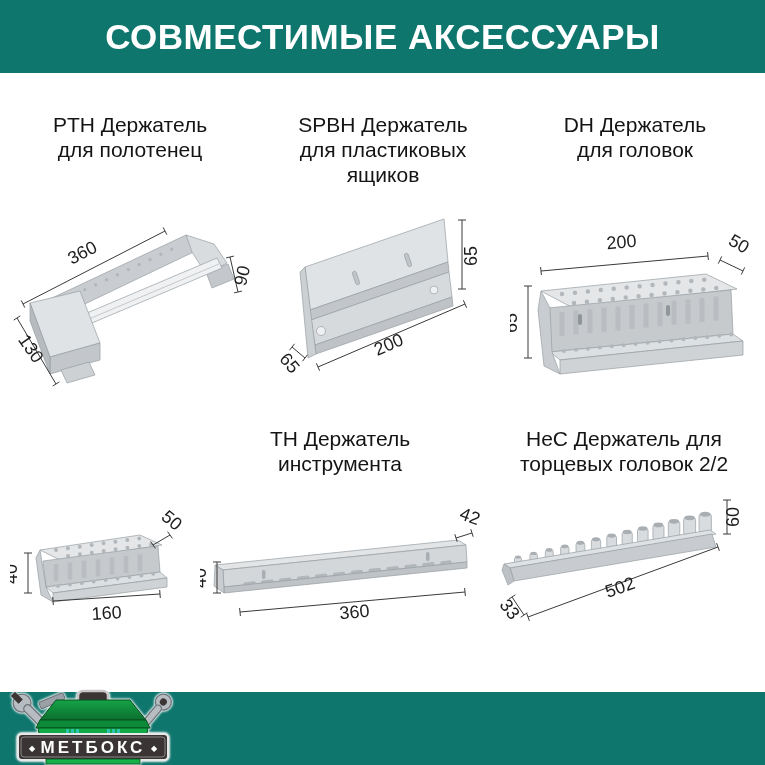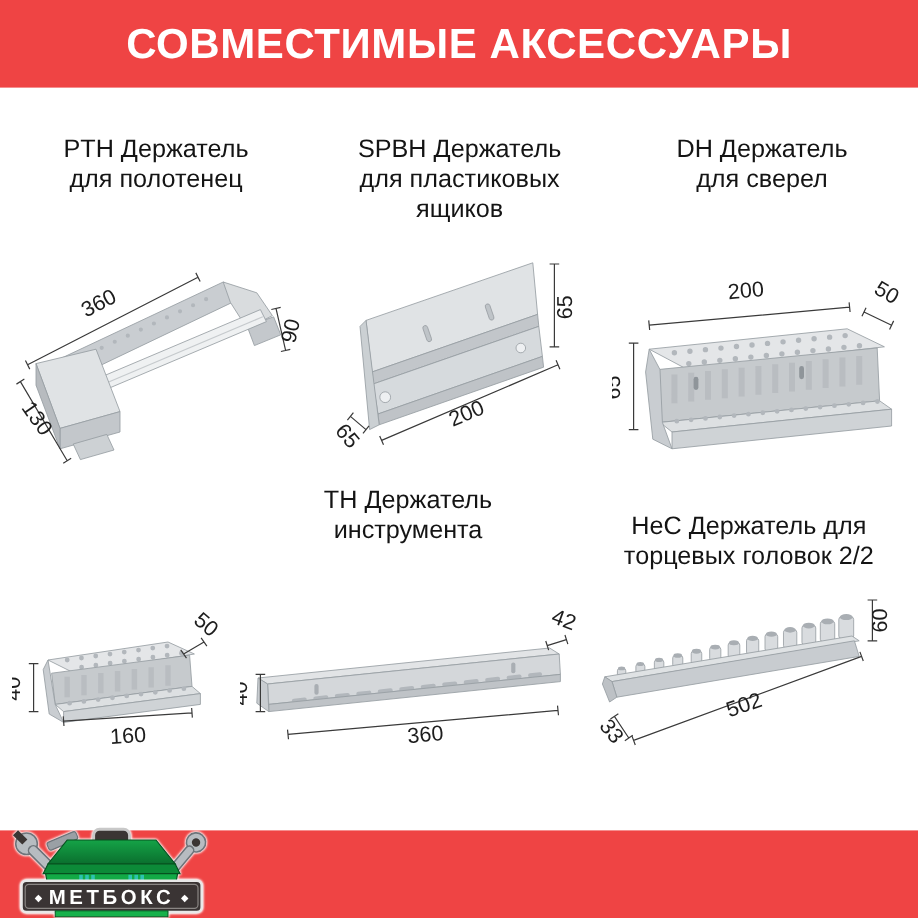--- a/index.html
+++ b/index.html
@@ -1,18 +1,18 @@
 <!DOCTYPE html>
 <html><head>
 <meta charset="utf-8">
 <style>
   html,body{margin:0;padding:0;background:#888;}
   #canvas{position:relative;width:765px;height:765px;background:#ffffff;overflow:hidden;
           font-family:"Liberation Sans",sans-serif;margin:0 auto;}
-  .bar{position:absolute;left:0;width:765px;background:#ef4444;}
+  .bar{position:absolute;left:0;width:765px;background:#0f766e;}
   #header-bar{top:0;height:73px;display:flex;align-items:center;justify-content:center;}
   #header-bar h1{margin:0;color:#ffffff;font-size:35px;font-weight:bold;letter-spacing:.5px;}
   #footer-bar{top:692px;height:73px;}
   .ptitle{position:absolute;text-align:center;color:#141414;font-size:21px;line-height:25px;}
   .ptitle b{font-weight:normal;}
   .fig{position:absolute;}
   svg{display:block;}
   .dim{font-family:"Liberation Sans",sans-serif;font-size:18px;fill:#1d1d1d;text-anchor:middle;}
   .dl{stroke:#3a3a3a;stroke-width:1;fill:none;}
   .edge{stroke:#969da2;stroke-width:.7;}
@@ -31,21 +31,21 @@
   <div class="ptitle" style="top:112px;left:45px;width:170px;">
     <b>PTH</b>
     <span>Держатель для полотенец</span>
   </div>
   <div class="ptitle" style="top:112px;left:285px;width:196px;">
     <b>SPBH</b>
     <span>Держатель для пластиковых ящиков</span>
   </div>
   <div class="ptitle" style="top:112px;left:560px;width:150px;">
     <b>DH</b>
-    <span>Держатель для сверел</span>
+    <span>Держатель для головок</span>
   </div>
 
   <svg class="fig" style="top:200px;left:3px;" width="250" height="195" viewBox="0 0 250 195">
     <g>
       <polygon class="edge" points="47,99 183,35 201,47 65,112" fill="#c9cdd1"></polygon>
       <path class="holes" d="M60,100 L178,45" stroke-width="3.5" stroke-dasharray="0 12"></path>
       <polygon class="edge" points="183,35 211,44 224,63 203,74 189,52" fill="#d9dcde"></polygon>
       <polygon class="edge" points="203,72 225,64 231,79 209,88" fill="#c4c8cc"></polygon>
       <polygon class="edge" points="58,124 214,58 219,68 63,134" fill="#eff1f2"></polygon>
       <line x1="60" y1="130" x2="216" y2="64" stroke="#c6cacd" stroke-width="1"></line>
@@ -115,21 +115,21 @@
     <g>
       <path class="dl" d="M210,60 L233,71 M208.3,63.6 L211.7,56.4 M231.3,74.6 L234.7,67.4"></path>
       <text class="dim" transform="translate(226,49) rotate(30)">50</text>
     </g>
     <g>
       <path class="dl" d="M18,86 L18,158 M14,86 L22,86 M14,158 L22,158"></path>
       <text class="dim" transform="translate(7,123) rotate(-90)">65</text>
     </g>
   </svg>
 
-  <div class="ptitle" style="top:404px;left:260px;width:160px;">
+  <div class="ptitle" style="top:426px;left:260px;width:160px;">
     <b>TH</b>
     <span>Держатель инструмента</span>
   </div>
   <div class="ptitle" style="top:426px;left:494px;width:260px;">
     <b>HeC</b>
     <span>Держатель для торцевых головок 2/2</span>
   </div>
 
   <svg class="fig" style="top:488px;left:10px;" width="230" height="162" viewBox="0 0 230 162">
     <g>

